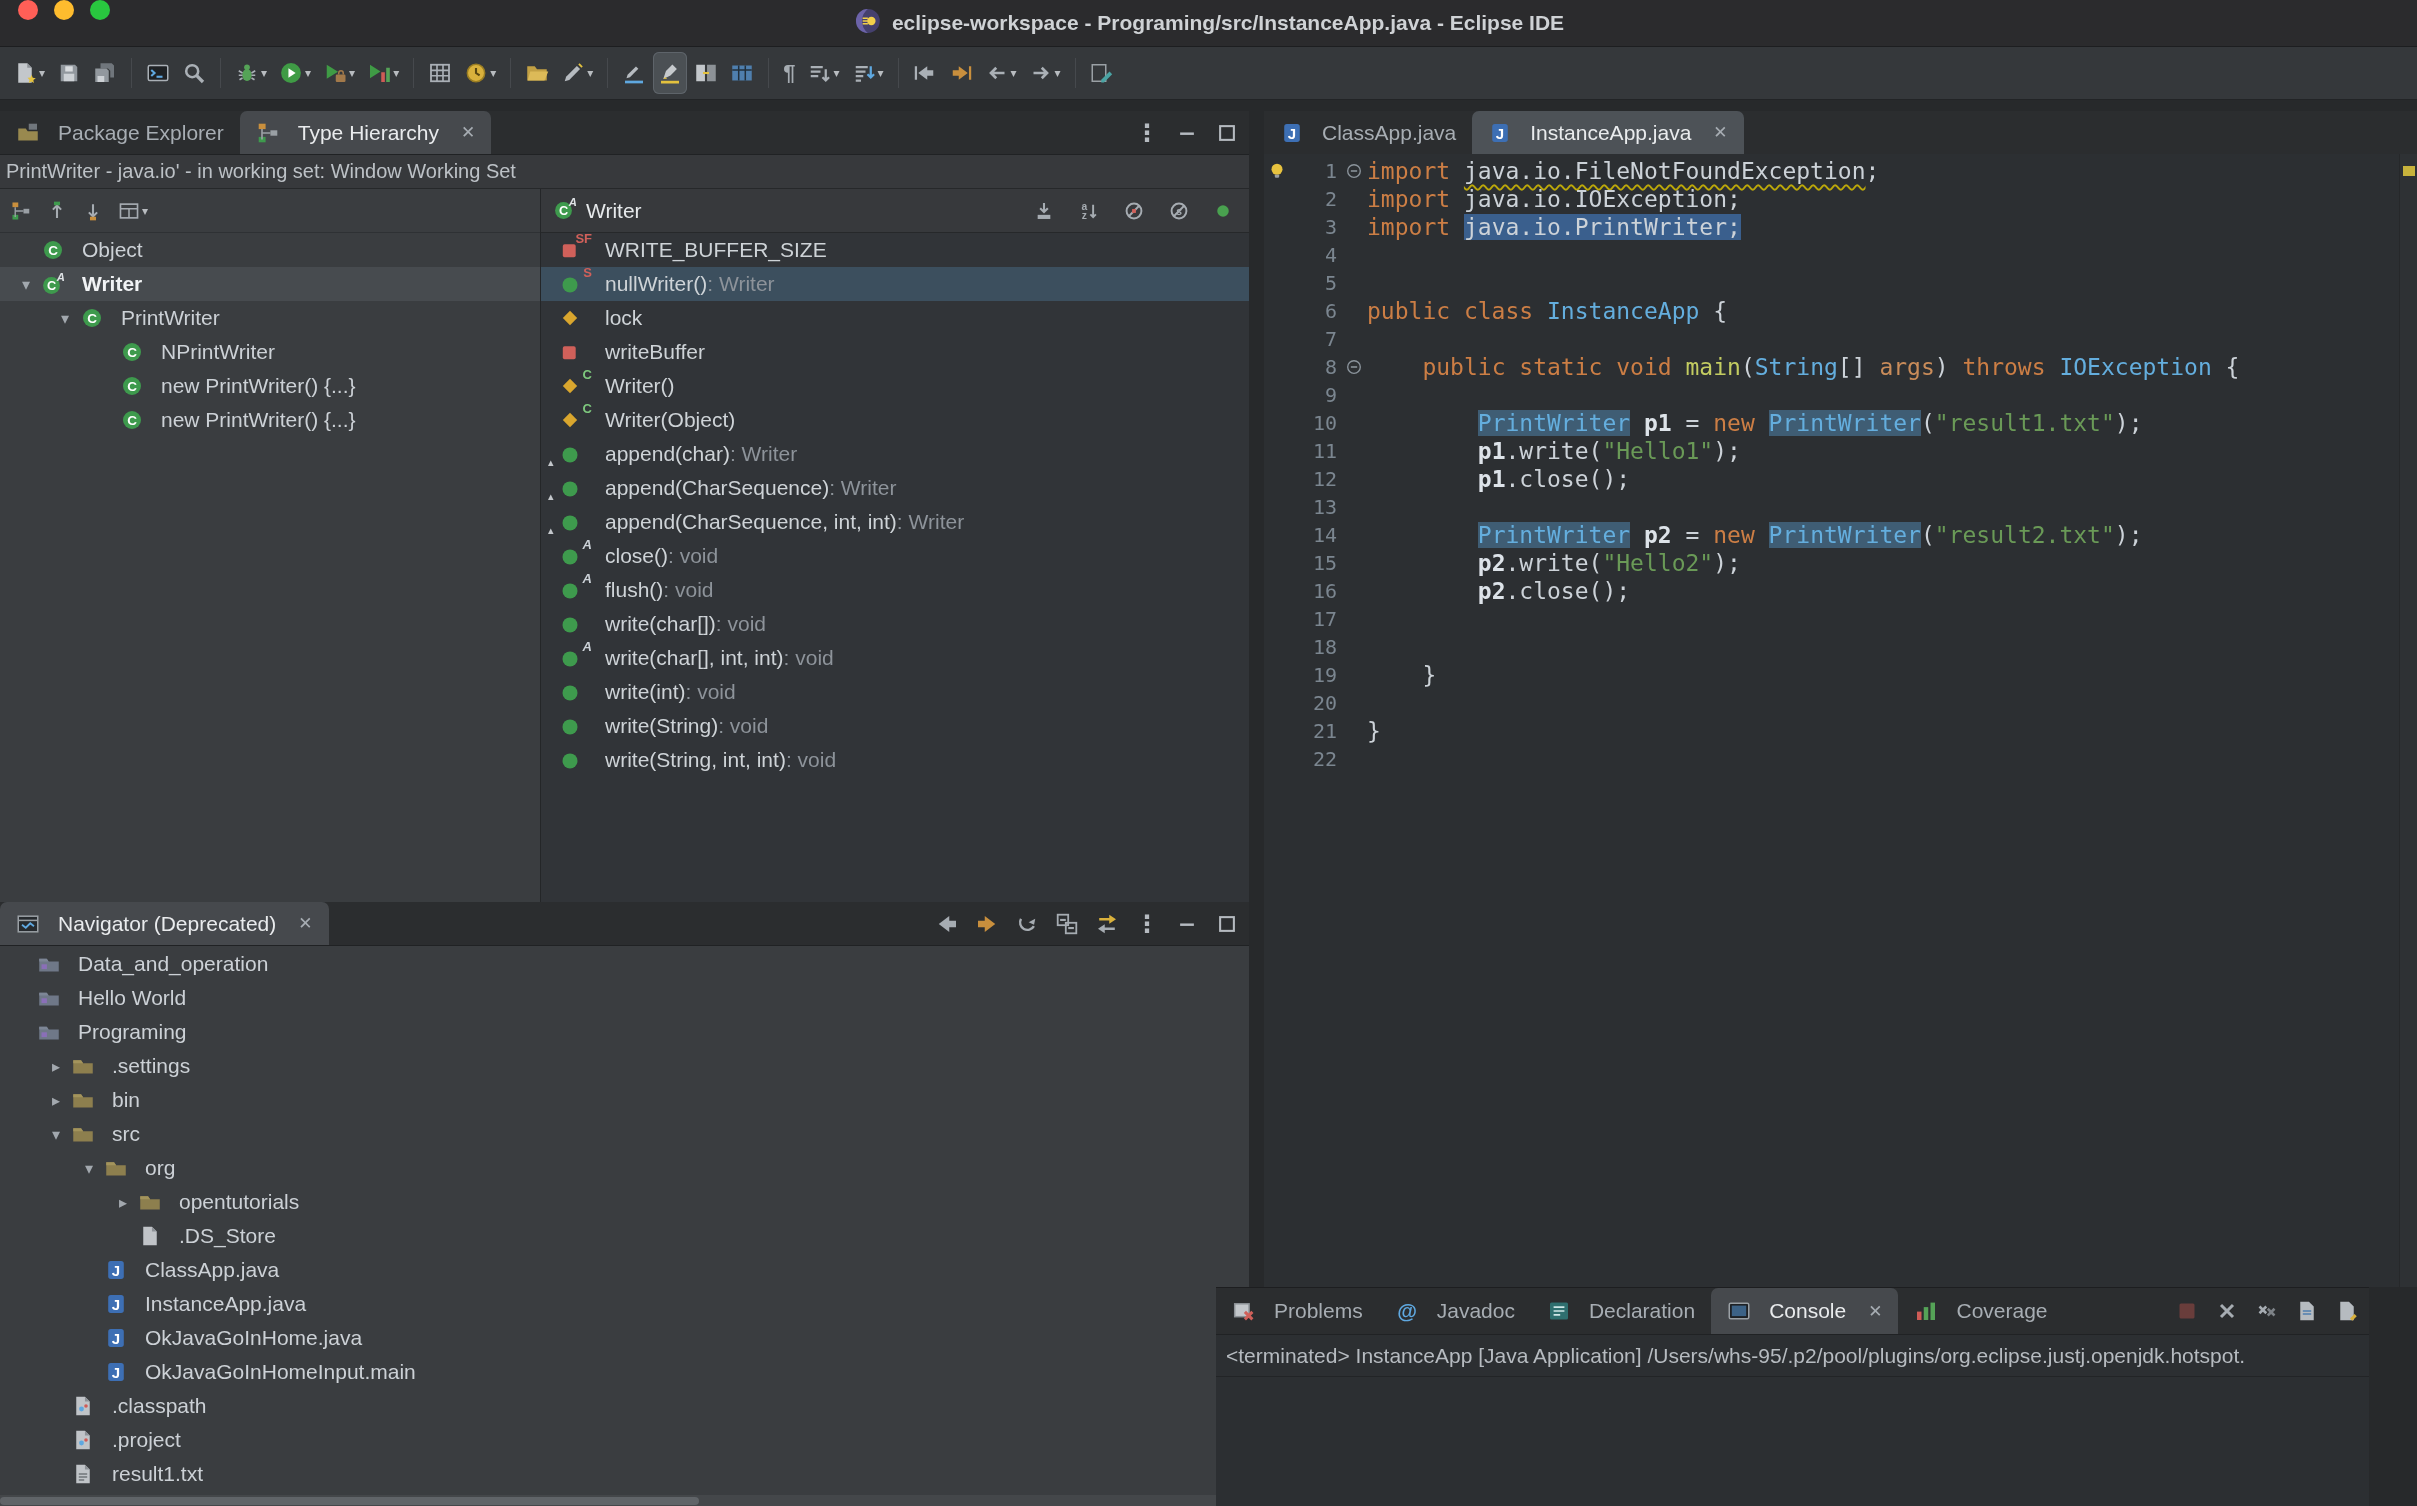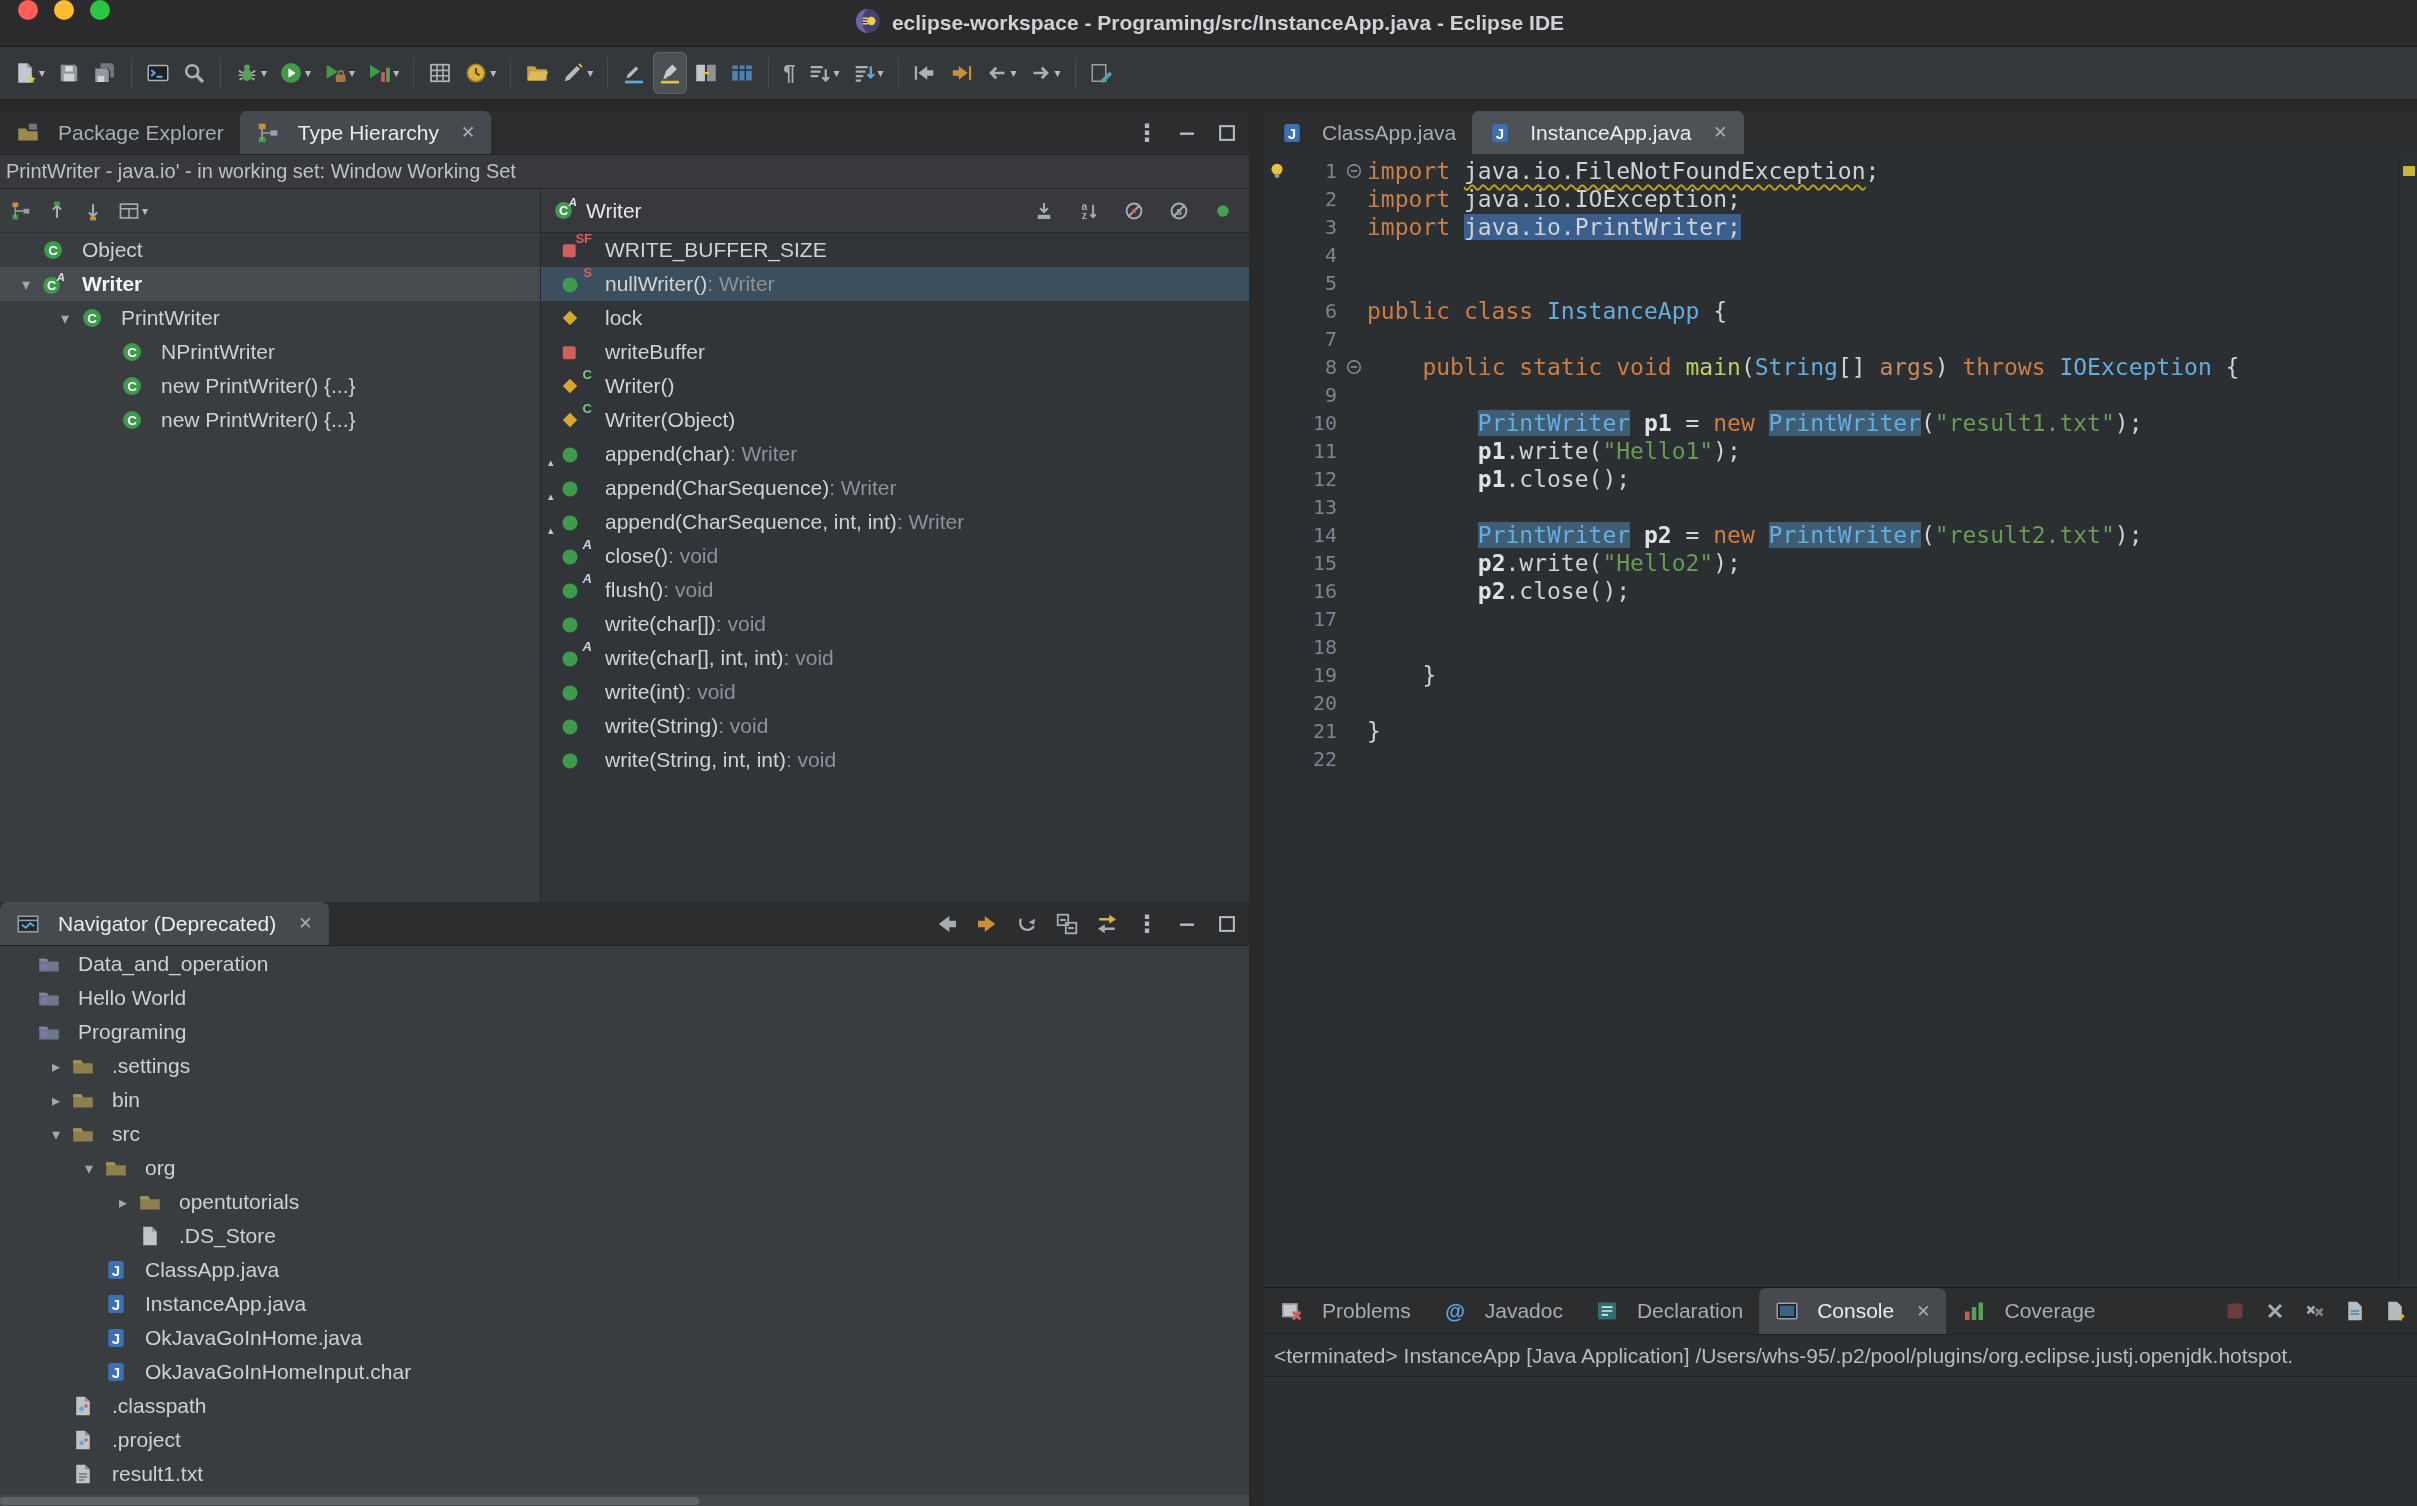--- a/index.html
+++ b/index.html
@@ -89,21 +89,21 @@
   .ctext .param{color:var(--param)}
   .ctext .plain{color:var(--plain)}
   .ctext .var{color:#dde3e9;font-weight:bold}
   .ctext .sel{background:var(--selbg)}
   .ctext .occ{background:var(--occbg);color:var(--type)}
   .ctext .warn{text-decoration:underline;text-decoration-style:wavy;text-decoration-color:var(--warnline);text-decoration-thickness:2px;text-underline-offset:5px}
   .overview{position:absolute;right:0;top:0;width:18px;bottom:0;background:#2e3134;border-left:1px solid #26282a}
   .ov-mark{position:absolute;left:3px;width:12px;height:10px}
 
   
-  .console{position:absolute;left:1264px;top:1287px;width:1153px;height:220px;background:#2c2f32;border-top:1px solid #1d1e20}
+  .console{position:absolute;left:1216px;top:1287px;width:1153px;height:220px;background:#2c2f32;border-top:1px solid #1d1e20}
   .console .vtabbar{height:47px}
   .console-status{height:42px;display:flex;align-items:center;padding:0 10px;font-size:21px;color:#b6bbc0;border-bottom:1px solid #222426;white-space:nowrap;overflow:hidden}
   .console-body{position:absolute;left:0;top:89px;right:0;bottom:0}
 </style>
 </head>
 <body>
 
 <div class="app">
 
   <div class="titlebar">
@@ -906,21 +906,21 @@
         </div>
         <div class="trow">
           <span class="tsp" style="width: 75px;"></span>
           <span class="tarrow"></span>
           <span class="ticon">
             <svg width="24" height="24" viewBox="0 0 16 16">
               <rect x="2.8" y="2" width="10.4" height="12" rx="1.8" fill="#3d6fb4"></rect>
               <text x="8" y="11.8" text-anchor="middle" font-size="10" font-weight="bold" fill="#fff">J</text>
             </svg>
           </span>
-          <span class="tlabel">OkJavaGoInHomeInput.char</span>
+          <span class="tlabel">OkJavaGoInHomeInput.main</span>
         </div>
         <div class="trow">
           <span class="tsp" style="width: 42px;"></span>
           <span class="tarrow"></span>
           <span class="ticon">
             <svg width="24" height="24" viewBox="0 0 16 16">
               <path d="M3.5 1.8h5.8l3.2 3.2v9.2H3.5z" fill="#c0c4c8"></path>
               <path d="M9.3 1.8v3.2h3.2z" fill="#8d9297"></path>
               <circle cx="7" cy="10" r="1.6" fill="#5fa8e0"></circle>
               <circle cx="10" cy="8" r="1.2" fill="#cf5b56"></circle>

